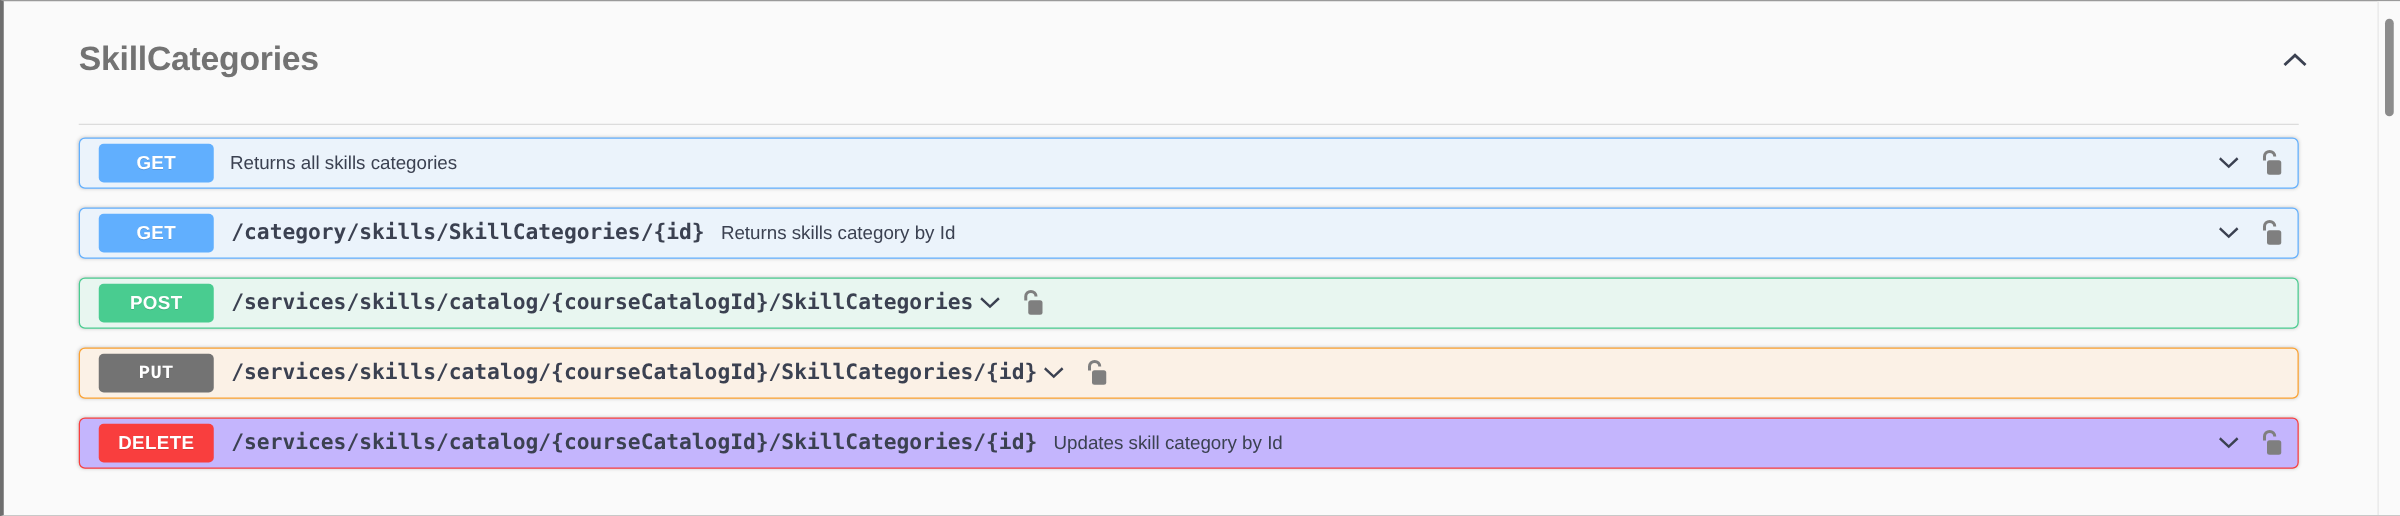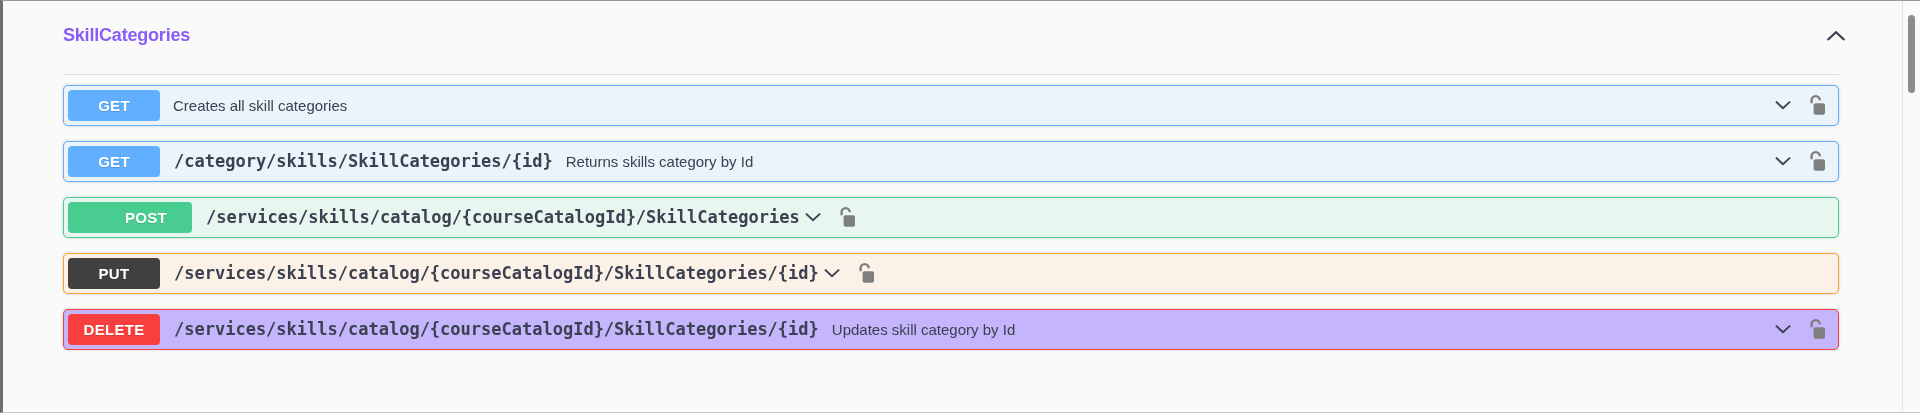--- a/index.html
+++ b/index.html
@@ -61,23 +61,23 @@
   
   .tag-header {
     display: flex;
     align-items: center;
     justify-content: space-between;
     padding: 10px 14px 6px 38px;
     cursor: pointer;
     position: relative;
   }
   .tag-title {
-    font-size: 18px;
+    font-size: 27px;
     font-weight: bold;
-    color: #8b5cf6;
+    color: #737373;
     letter-spacing: -0.2px;
     line-height: 1.1;
   }
   .tag-toggle {
     width: 34px;
     height: 34px;
     display: flex;
     align-items: center;
     justify-content: center;
     margin-right: 10px;
@@ -124,25 +124,25 @@
     height: 31px;
     line-height: 31px;
     text-align: center;
     border-radius: 4px;
     color: #fff;
     font-size: 15px;
     font-weight: bold;
     font-family: "Liberation Sans", sans-serif;
     letter-spacing: 0.3px;
     text-shadow: 0 1px 0 rgba(0,0,0,0.12);
-    margin-left: 0;
+    margin-left: 11px;
   }
   .m-get    { background: #61affe; }
-  .m-post   { background: #49cc90; padding-left: 32px; }
-  .m-put    { background: #404040; }
+  .m-post   { background: #49cc90; }
+  .m-put    { background: #737373; font-family: Liberation Mono, monospace; }
   .m-delete { background: #f93e3e; }
 
   .path {
     flex: 0 0 auto;
     margin-left: 14px;
     font-family: "DejaVu Sans Mono", "Liberation Mono", monospace;
     font-size: 17px;
     font-weight: bold;
     color: #3b4151;
     white-space: nowrap;
@@ -196,21 +196,21 @@
           <polyline points="5,15 12,8.5 19,15"></polyline>
         </svg>
       </span>
     </div>
 
     <div class="tag-rule"></div>
 
     <div class="ops">
         <div class="op op-get">
           <span class="method m-get">GET</span>
-          <span class="summary">Creates all skill categories</span>
+          <span class="summary">Returns all skills categories</span>
           <span class="op-tools">
             <span class="op-chev">
               <svg width="22" height="22" viewBox="0 0 24 24" fill="none" stroke="#3b4151" stroke-width="2.1" stroke-linecap="square" stroke-linejoin="miter">
                 <polyline points="5,9 12,15.5 19,9"></polyline>
               </svg>
             </span>
             <span class="lock">
               <svg width="20" height="23" viewBox="0 0 20 23" fill="none">
                 <path d="M4.6 9.3 V6.2 a4.1 4.1 0 0 1 8.2 0" stroke="#7f7f7f" stroke-width="2.4" fill="none"></path>
                 <rect x="6.6" y="9.2" width="11.4" height="11.6" rx="2" fill="#7f7f7f"></rect>

